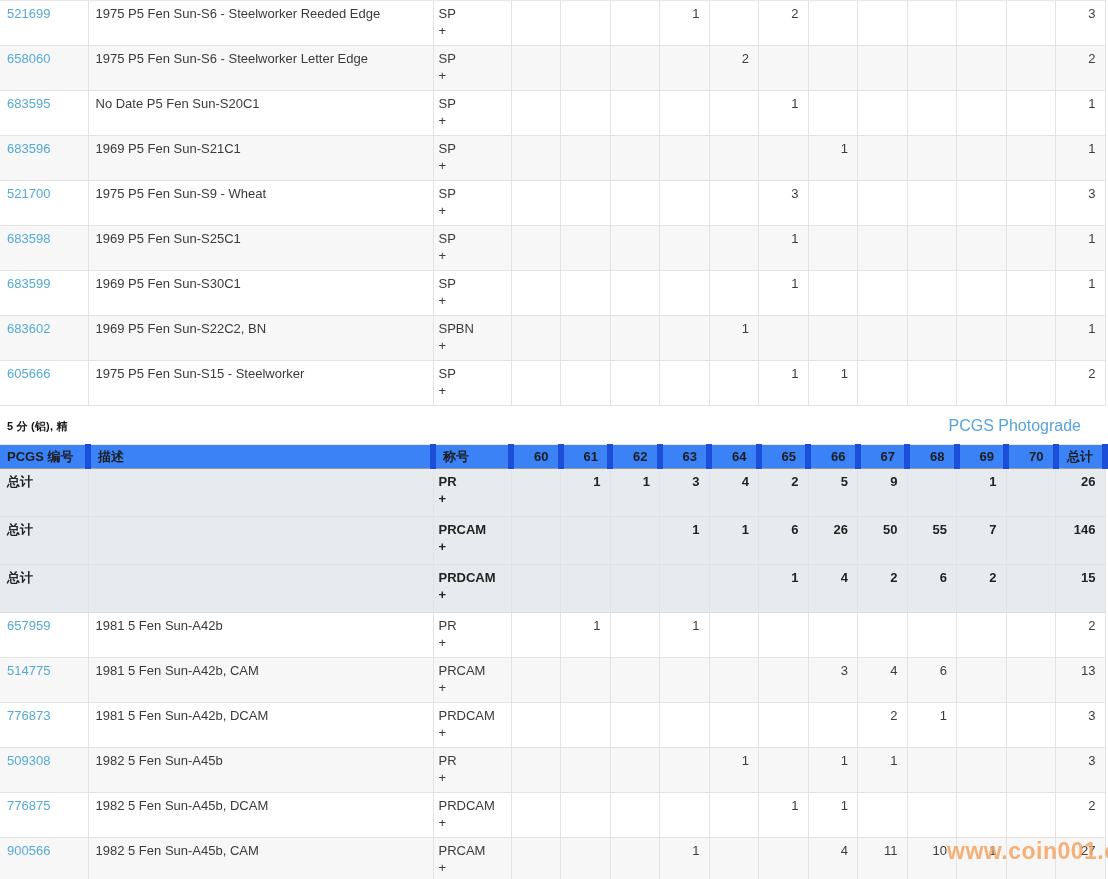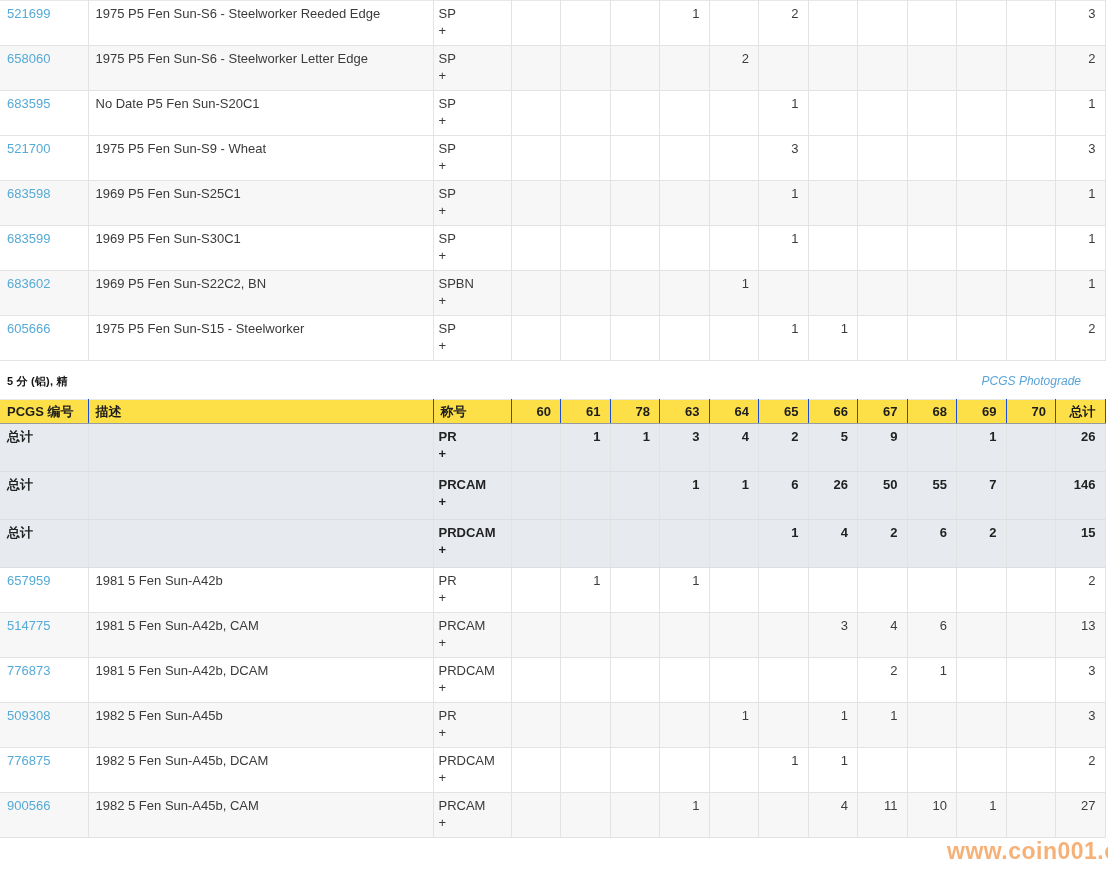--- a/index.html
+++ b/index.html
@@ -19,31 +19,31 @@
   td.c-desc{padding:4px 8px 0 7px;}
   td.c-desig{padding:4px 4px 0 5px;}
   td.c-num{text-align:right;padding:4px 9px 0 2px;color:#3c3c3c;}
   tr.totals td.c-num{color:#222;}
   .idlink{color:#55aad6;text-decoration:none;cursor:pointer;}
   .line{display:block;line-height:17px;}
   table.pop.toptable td{height:40px;}
   table.bottomtable tr.totals td{height:43px;}
   table.bottomtable tr.datarow td{height:40px;}
   table.bottomtable th{
-    font-weight:bold;color:#1d1d1d;background:#fde047;height:18px;
-    border-top:1px solid #e8e8e8;border-bottom:1px solid #9b9b9b;border-right:1px solid #1d4ed8;
+    font-weight:bold;color:#1d1d1d;background:#3b82f6;height:18px;
+    border-top:1px solid #e8e8e8;border-bottom:1px solid #9b9b9b;border-right:6px solid #1d4ed8;
     padding:3px 9px 2px 7px;text-align:right;
   }
   table.bottomtable th.h-left{text-align:left;}
   .sectionbar{
     width:1105px;height:26px;margin:7px 0 5px 0;display:flex;
     justify-content:space-between;align-items:center;
   }
   .sectiontitle{font-size:11px;font-weight:bold;color:#141414;padding-left:7px;letter-spacing:0.2px;}
-  .photograde{font-size:12px;color:#58a3d8;cursor:pointer;padding-right:24px;font-style:italic;}
+  .photograde{font-size:16px;color:#58a3d8;cursor:pointer;padding-right:24px;}
   .watermark{
     position:absolute;left:947px;top:838px;z-index:5;pointer-events:none;
     font-size:23px;font-weight:bold;letter-spacing:0.5px;
     color:rgba(243,163,95,0.85);
   }
 </style>
 </head>
 <body>
 
 <table class="pop toptable">
@@ -118,20 +118,40 @@
         <td class="c-num"></td>
         <td class="c-num"></td>
         <td class="c-num">1</td>
         <td class="c-num"></td>
         <td class="c-num"></td>
         <td class="c-num"></td>
         <td class="c-num"></td>
         <td class="c-num"></td>
         <td class="c-num c-total">1</td>
       </tr>
+      <tr class="datarow shade">
+        <td class="c-id"><span class="idlink">683596</span></td>
+        <td class="c-desc">1969 P5 Fen Sun-S21C1</td>
+        <td class="c-desig">
+          <span class="line">SP</span>
+          <span class="line">+</span>
+        </td>
+        <td class="c-num"></td>
+        <td class="c-num"></td>
+        <td class="c-num"></td>
+        <td class="c-num"></td>
+        <td class="c-num"></td>
+        <td class="c-num"></td>
+        <td class="c-num">1</td>
+        <td class="c-num"></td>
+        <td class="c-num"></td>
+        <td class="c-num"></td>
+        <td class="c-num"></td>
+        <td class="c-num c-total">1</td>
+      </tr>
       <tr class="datarow">
         <td class="c-id"><span class="idlink">521700</span></td>
         <td class="c-desc">1975 P5 Fen Sun-S9 - Wheat</td>
         <td class="c-desig">
           <span class="line">SP</span>
           <span class="line">+</span>
         </td>
         <td class="c-num"></td>
         <td class="c-num"></td>
         <td class="c-num"></td>
@@ -251,21 +271,21 @@
       <col style="width:49.5px">
       <col style="width:49.5px">
   </colgroup>
   <thead>
       <tr id="bottom-head">
         <th class="h-left">PCGS 编号</th>
         <th class="h-left">描述</th>
         <th class="h-left">称号</th>
         <th class="">60</th>
         <th class="">61</th>
-        <th class="">78</th>
+        <th class="">62</th>
         <th class="">63</th>
         <th class="">64</th>
         <th class="">65</th>
         <th class="">66</th>
         <th class="">67</th>
         <th class="">68</th>
         <th class="">69</th>
         <th class="">70</th>
         <th class="">总计</th>
       </tr>

